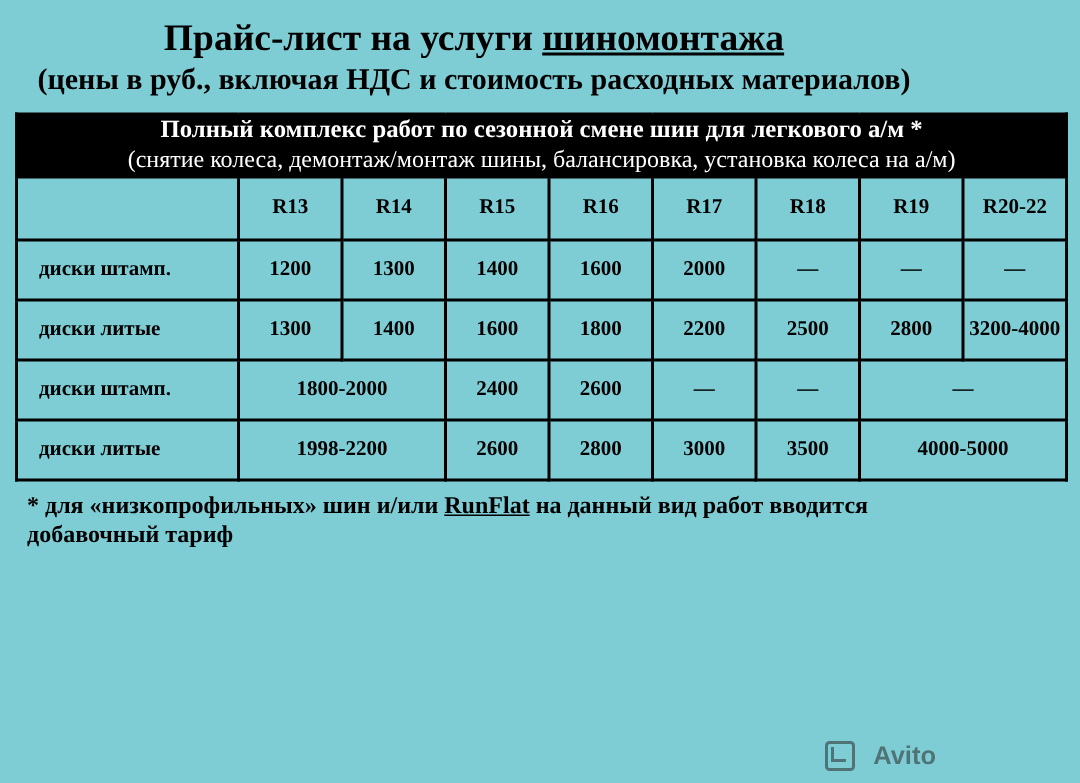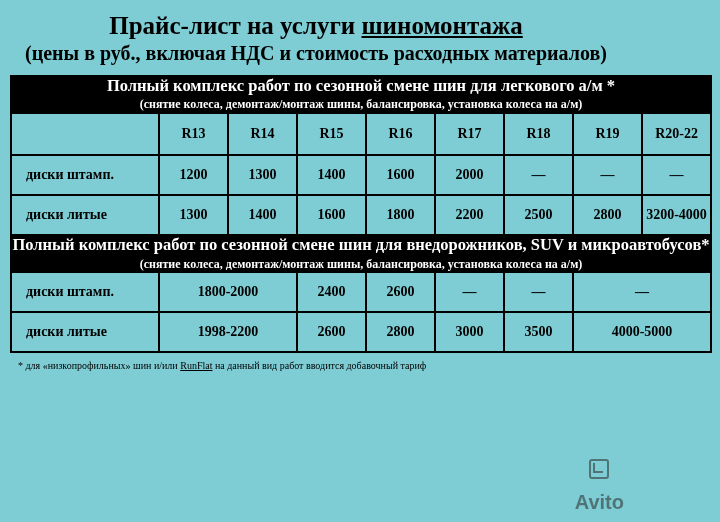--- a/index.html
+++ b/index.html
@@ -60,22 +60,22 @@
     border: 2px solid #000;
     padding: 5px 6px 6px 6px;
   }
   .band-main {
     font-size: 16.5px;
     font-weight: bold;
     line-height: 1.15;
     display: block;
   }
   .band-sub {
-    font-size: 12px;
-    font-weight: bold;
+    font-size: 16px;
+    font-weight: normal;
     line-height: 1.2;
     display: block;
     margin-top: 2px;
   }
   .hdr td {
     height: 40px;
     font-size: 17px;
     font-weight: bold;
     background: #7ecdd4;
   }
@@ -88,41 +88,40 @@
     font-size: 14.5px;
   }
   .rowlabel {
     text-align: left !important;
     padding-left: 14px !important;
     font-size: 14.5px;
     font-weight: bold;
     border-radius: 10px;
   }
   .footnote {
-    font-size: 10px;
-    font-weight: normal;
+    font-size: 16px;
+    font-weight: bold;
     margin: 7px 6px 0 8px;
     line-height: 1.2;
   }
   .footnote .u {
     text-decoration: underline;
   }
   .watermark {
     position: absolute;
     right: 8px;
     bottom: 8px;
     font-family: "Liberation Sans", sans-serif;
-    font-size: 20px;
+    font-size: 17px;
     font-weight: bold;
     color: #2b2b2b;
     opacity: 0.55;
     display: flex;
     align-items: center;
     gap: 12px;
-    flex-direction: column;
   }
   .watermark .mark {
     display: inline-block;
     width: 16px;
     height: 16px;
     border: 2px solid #2b2b2b;
     border-radius: 3px;
     position: relative;
   }
   .watermark .mark:after {
@@ -197,26 +196,20 @@
         <td>1300</td>
         <td>1400</td>
         <td>1600</td>
         <td>1800</td>
         <td>2200</td>
         <td>2500</td>
         <td>2800</td>
         <td>3200-4000</td>
       </tr>
 
-      <tr class="bandrow">
-        <td colspan="9">
-          <span class="band-main">Полный комплекс работ по сезонной смене шин для внедорожников, SUV и микроавтобусов*</span>
-          <span class="band-sub">(снятие колеса, демонтаж/монтаж шины, балансировка, установка колеса на а/м)</span>
-        </td>
-      </tr>
 
 
       <tr class="datarow">
         <td class="rowlabel">диски штамп.</td>
         <td colspan="2">1800-2000</td>
         <td>2400</td>
         <td>2600</td>
         <td>—</td>
         <td>—</td>
         <td colspan="2">—</td>

